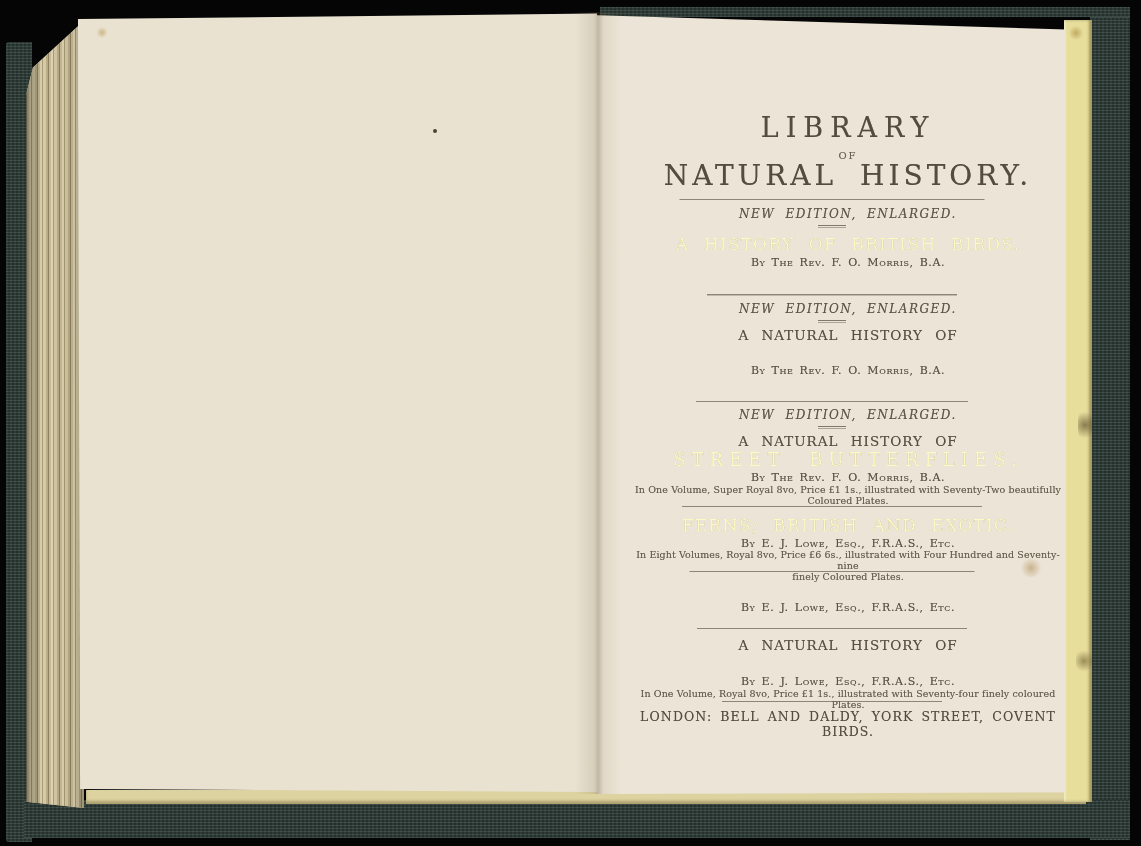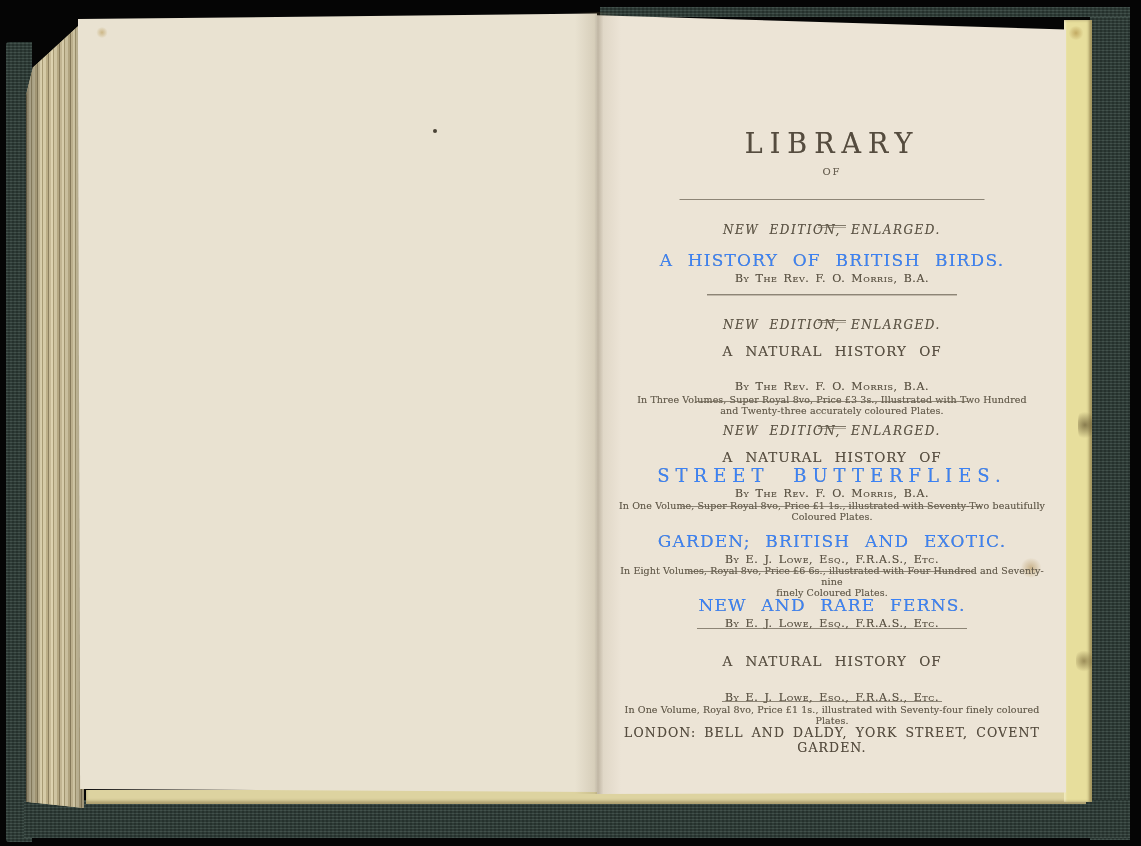--- a/index.html
+++ b/index.html
@@ -42,28 +42,28 @@
   #stain-tr{left:1068px;top:26px;width:16px;height:14px;background:radial-gradient(circle,rgba(164,128,52,.55),rgba(164,128,52,0) 70%);}
   #stain-mr{left:1020px;top:558px;width:22px;height:20px;background:radial-gradient(circle,rgba(160,120,50,.45),rgba(160,120,50,0) 70%);}
   #stain-strip1{left:1078px;top:408px;width:14px;height:34px;border-radius:40%;background:radial-gradient(circle,rgba(60,45,15,.55),rgba(60,45,15,0) 72%);}
   #stain-strip2{left:1076px;top:648px;width:16px;height:26px;border-radius:40%;background:radial-gradient(circle,rgba(80,60,20,.5),rgba(80,60,20,0) 70%);}
   #spot-tl{left:96px;top:27px;width:12px;height:11px;background:radial-gradient(circle,rgba(175,140,60,.5),rgba(175,140,60,0) 70%);}
   #speck{left:433px;top:129px;width:4px;height:4px;background:#4a4336;border-radius:50%;}
 
   
   #col{position:absolute;left:618px;top:0;width:428px;height:846px;color:#574e41;
        text-align:center;text-shadow:0 0 .6px rgba(95,85,65,.55);}
-  #col .abs{position:absolute;left:0;width:100%;margin-top:16px;}
+  #col .abs{position:absolute;left:16px;width:100%;}
 
   .main-title{font-size:27px;letter-spacing:7px;color:#554c3f;}
   .main-title-of{font-size:10px;letter-spacing:2px;color:#6a6254;}
   .main-title2{font-size:28px;letter-spacing:4px;word-spacing:10px;color:#554c3f;}
   .edition{font-style:italic;font-size:12px;letter-spacing:1.5px;word-spacing:5px;color:#5d5547;}
   .pretitle{font-size:13.5px;letter-spacing:1px;word-spacing:7px;color:#584f42;}
-  .btitle{font-size:17px;letter-spacing:1.2px;word-spacing:8px;color:#3b82f6;}
+  .btitle{font-size:17px;letter-spacing:1.2px;word-spacing:8px;color:#fef9c3;}
   .btitle.wide{font-size:18px;letter-spacing:6px;word-spacing:12px;}
   .byline{font-size:11px;font-variant:small-caps;letter-spacing:.6px;word-spacing:2px;color:#5b5345;}
   .details{font-size:9.5px;line-height:11px;letter-spacing:.1px;white-space:pre-line;color:#655d4e;}
   .imprint{font-size:12.5px;letter-spacing:1.1px;word-spacing:3px;color:#564d40;}
 
   .rule{position:absolute;height:1px;background:#6e6656;opacity:.75;left:50%;transform:translateX(-50%);}
   .rule.boxed{height:2px;background:none;border-top:1px solid #6e6656;border-bottom:1px solid rgba(110,102,86,.45);}
   .shortrule{position:absolute;width:28px;height:3px;left:50%;transform:translateX(-50%);
       border-top:1px solid #6e6656;border-bottom:1px solid rgba(110,102,86,.6);opacity:.85;}
 </style>
@@ -91,55 +91,53 @@
   <div id="speck" class="stain"></div>
   <div id="stain-tr" class="stain"></div>
   <div id="stain-mr" class="stain"></div>
   <div id="stain-strip1" class="stain"></div>
   <div id="stain-strip2" class="stain"></div>
 
   <div id="col">
 
     <div class="abs main-title" style="top:112px">LIBRARY</div>
     <div class="abs main-title-of" style="top:150px">OF</div>
+    <div class="abs main-title2" style="top:159px">NATURAL  HISTORY.</div>
     <div class="rule" style="top:199px;width:305px"></div>
 
     <div class="abs edition" style="top:207px">NEW EDITION, ENLARGED.</div>
     <div class="shortrule" style="top:225px"></div>
     <div class="abs btitle" style="top:234px">A HISTORY OF BRITISH BIRDS.</div>
     <div class="abs byline" style="top:256px">By The Rev. F. O. Morris, B.A.</div>
     <div class="rule boxed" style="top:294px;width:250px"></div>
 
     <div class="abs edition" style="top:302px">NEW EDITION, ENLARGED.</div>
     <div class="shortrule" style="top:320px"></div>
     <div class="abs pretitle" style="top:327px">A NATURAL HISTORY OF</div>
     <div class="abs byline" style="top:364px">By The Rev. F. O. Morris, B.A.</div>
-    <div class="abs details" style="top:378px">In Three Volumes, Super Royal 8vo, Price £3 3s., Illustrated with Two Hundred
-and Twenty-three accurately coloured Plates.</div>
     <div class="rule" style="top:401px;width:272px"></div>
 
     <div class="abs edition" style="top:408px">NEW EDITION, ENLARGED.</div>
     <div class="shortrule" style="top:426px"></div>
     <div class="abs pretitle" style="top:433px">A NATURAL HISTORY OF</div>
     <div class="abs btitle wide" style="top:449px">STREET BUTTERFLIES.</div>
     <div class="abs byline" style="top:471px">By The Rev. F. O. Morris, B.A.</div>
     <div class="abs details" style="top:484px">In One Volume, Super Royal 8vo, Price £1 1s., illustrated with Seventy-Two beautifully
 Coloured Plates.</div>
     <div class="rule" style="top:506px;width:300px"></div>
 
-    <div class="abs btitle" style="top:515px">GARDEN; BRITISH AND EXOTIC.</div>
+    <div class="abs btitle" style="top:515px">FERNS; BRITISH AND EXOTIC.</div>
     <div class="abs byline" style="top:537px">By E. J. Lowe, Esq., F.R.A.S., Etc.</div>
     <div class="abs details" style="top:549px">In Eight Volumes, Royal 8vo, Price £6 6s., illustrated with Four Hundred and Seventy-nine
 finely Coloured Plates.</div>
     <div class="rule" style="top:571px;width:285px"></div>
 
-    <div class="abs btitle" style="top:579px">NEW AND RARE FERNS.</div>
     <div class="abs byline" style="top:601px">By E. J. Lowe, Esq., F.R.A.S., Etc.</div>
     <div class="rule" style="top:628px;width:270px"></div>
 
     <div class="abs pretitle" style="top:637px">A NATURAL HISTORY OF</div>
     <div class="abs byline" style="top:675px">By E. J. Lowe, Esq., F.R.A.S., Etc.</div>
     <div class="abs details" style="top:688px">In One Volume, Royal 8vo, Price £1 1s., illustrated with Seventy-four finely coloured Plates.</div>
     <div class="rule" style="top:701px;width:220px"></div>
 
-    <div class="abs imprint" style="top:709px">LONDON: BELL AND DALDY, YORK STREET, COVENT GARDEN.</div>
+    <div class="abs imprint" style="top:709px">LONDON: BELL AND DALDY, YORK STREET, COVENT BIRDS.</div>
   </div>
 </div>
 
 </body></html>

